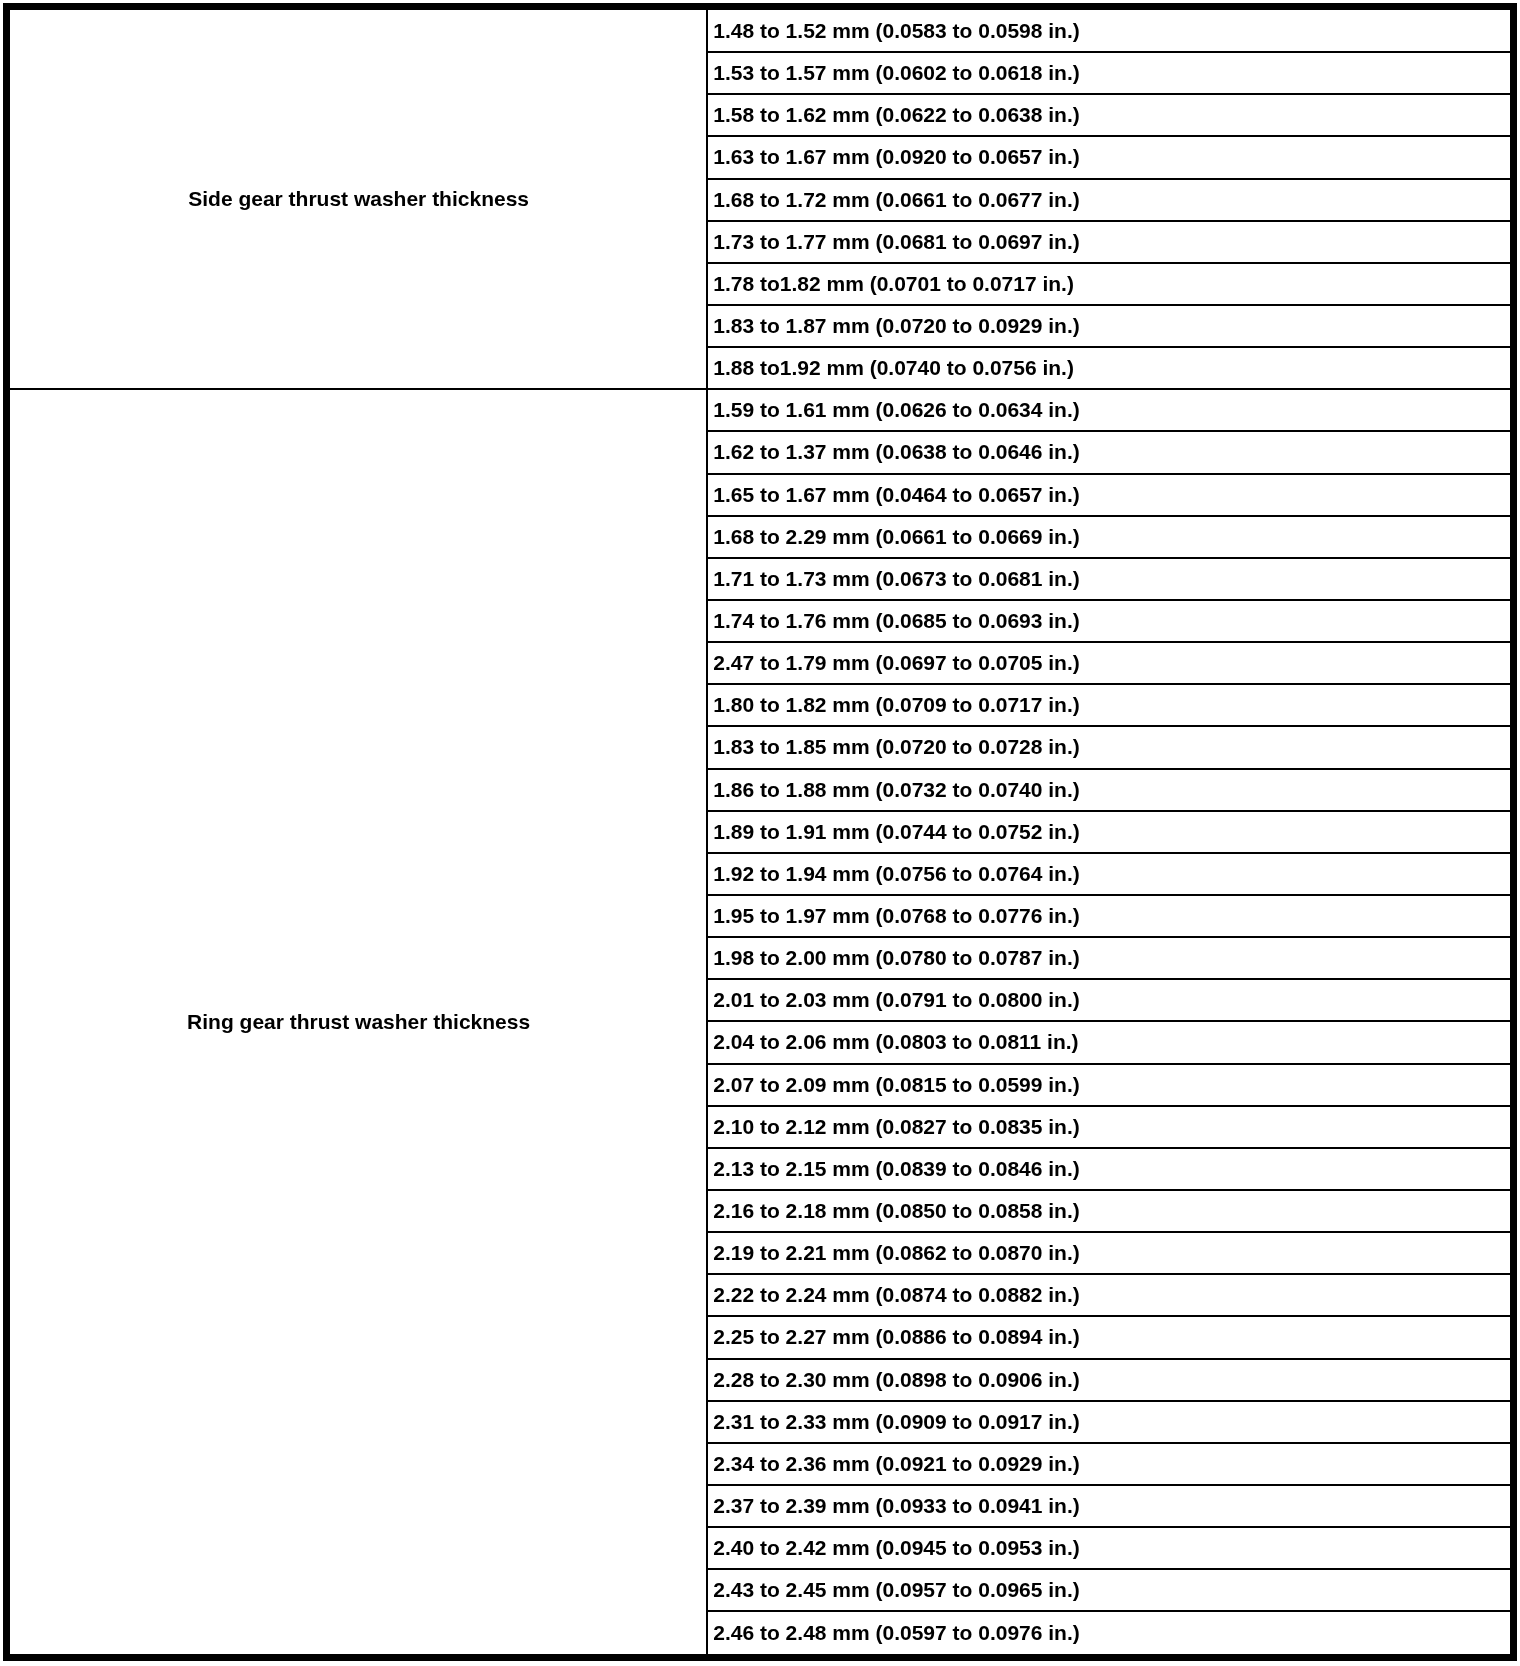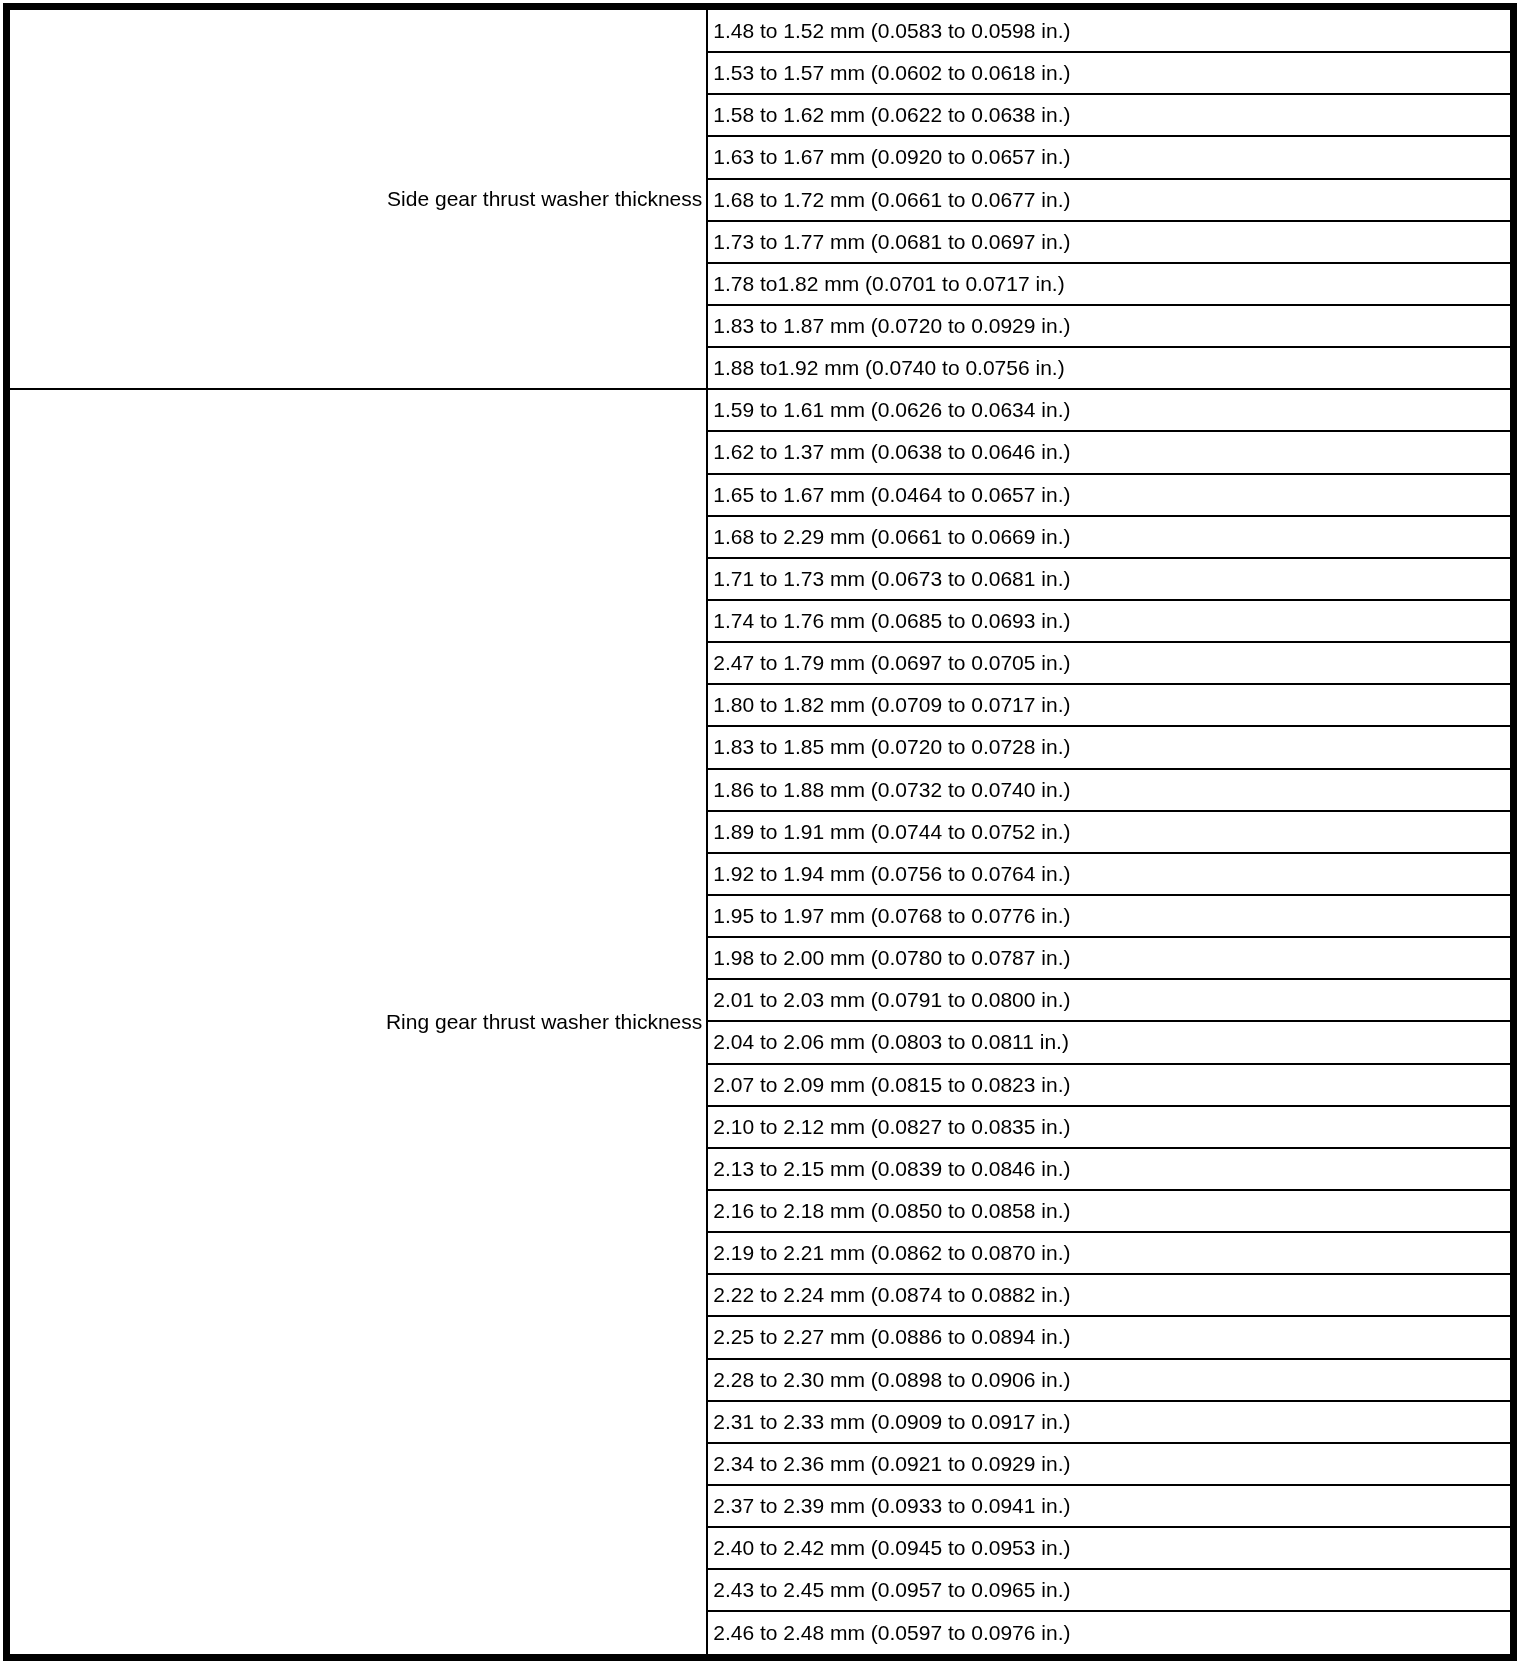--- a/index.html
+++ b/index.html
@@ -24,25 +24,26 @@
   }
   table.spec-table td {
     border: 2px solid #000000;
     font-family: "Liberation Sans", sans-serif;
     font-size: 21px;
     line-height: 1.15;
     color: #000000;
     padding: 2px 4px 2px 5px;
     overflow: hidden;
     white-space: nowrap;
+    font-weight: bold;
   }
   td.label-cell {
     width: 46.5%;
     vertical-align: middle;
-    text-align: right;
+    text-align: center;
   }
   td.value-cell {
     vertical-align: middle;
     text-align: left;
   }
 </style>
 </head>
 <body>
 
 <div class="page">
@@ -123,21 +124,21 @@
         <tr>
           <td class="value-cell">1.98 to 2.00 mm (0.0780 to 0.0787 in.)</td>
         </tr>
         <tr>
           <td class="value-cell">2.01 to 2.03 mm (0.0791 to 0.0800 in.)</td>
         </tr>
         <tr>
           <td class="value-cell">2.04 to 2.06 mm (0.0803 to 0.0811 in.)</td>
         </tr>
         <tr>
-          <td class="value-cell">2.07 to 2.09 mm (0.0815 to 0.0823 in.)</td>
+          <td class="value-cell">2.07 to 2.09 mm (0.0815 to 0.0599 in.)</td>
         </tr>
         <tr>
           <td class="value-cell">2.10 to 2.12 mm (0.0827 to 0.0835 in.)</td>
         </tr>
         <tr>
           <td class="value-cell">2.13 to 2.15 mm (0.0839 to 0.0846 in.)</td>
         </tr>
         <tr>
           <td class="value-cell">2.16 to 2.18 mm (0.0850 to 0.0858 in.)</td>
         </tr>

